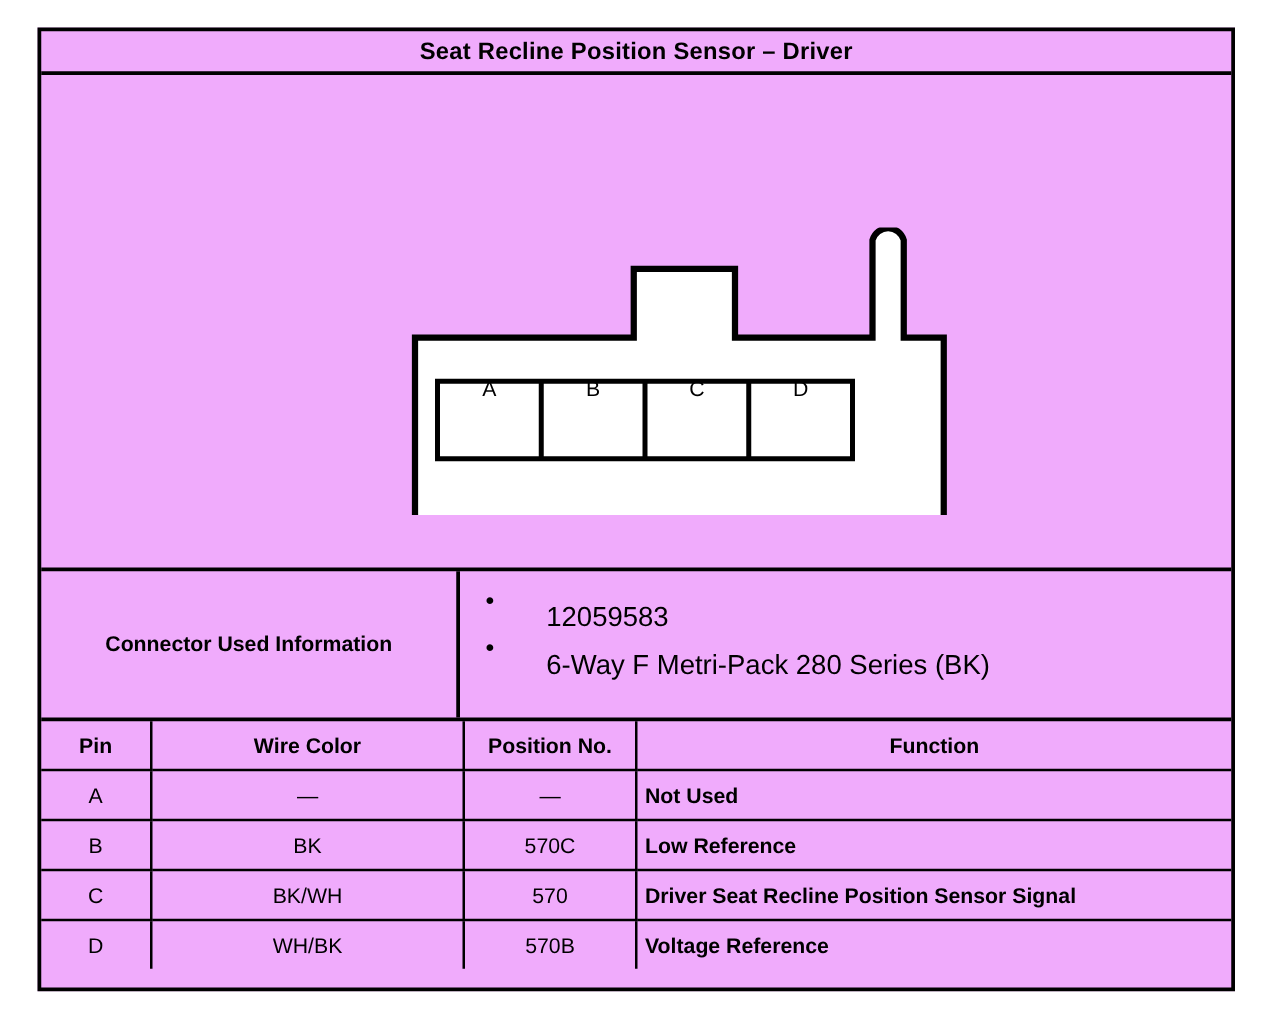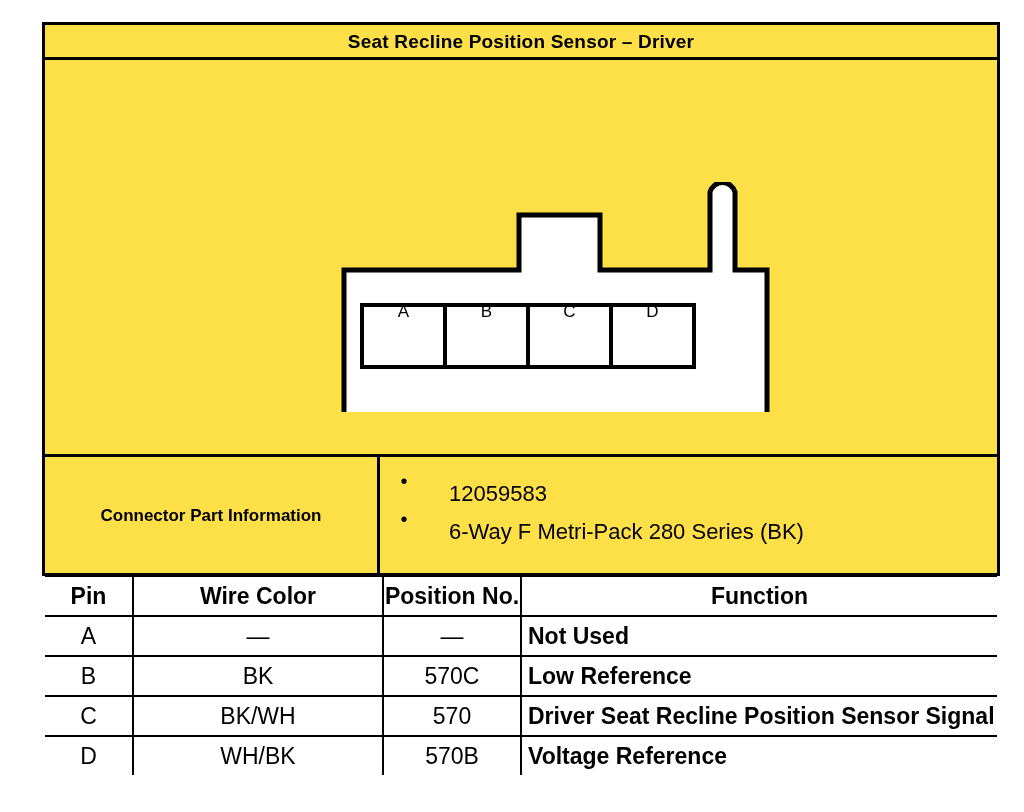--- a/index.html
+++ b/index.html
@@ -10,27 +10,27 @@
   body {
     width: 1024px;
     height: 812px;
     font-family: "Liberation Sans", sans-serif;
     color: #000000;
     overflow: hidden;
   }
 
   #sheet {
     position: absolute;
-    left: 42px;
+    left: 30px;
     top: 22px;
     width: 958px;
-    height: 554px;
+    height: 771px;
     border: 3px solid #000;
     box-sizing: border-box;
-    background: #fde047;
+    background: #f0abfc;
   }
 
   
   .title-row {
     height: 35px;
     border-bottom: 3px solid #000;
     box-sizing: border-box;
     display: flex;
     align-items: center;
     justify-content: center;
@@ -119,21 +119,21 @@
 
   
   .pin-table {
     border-collapse: collapse;
     width: 100%;
     table-layout: fixed;
   }
   .pin-table th, .pin-table td {
     border: 2px solid #000;
     height: 38px;
-    font-size: 23px;
+    font-size: 17px;
     font-weight: normal;
     line-height: 1;
     padding: 0;
   }
   .pin-table th {
     font-weight: bold;
     text-align: center;
   }
   .col-pin   { width: 87px;  text-align: center; }
   .col-wire  { width: 248px; text-align: center; }
@@ -184,21 +184,21 @@
     <div class="cavity-labels">
       <div class="cavity-label">A</div>
       <div class="cavity-label">B</div>
       <div class="cavity-label">C</div>
       <div class="cavity-label">D</div>
     </div>
 
   </div>
 
   <div class="part-info-row">
-    <div class="part-info-label">Connector Part Information</div>
+    <div class="part-info-label">Connector Used Information</div>
     <div class="part-info-values">
       <div class="bullet-line">
         <span class="bullet-dot">•</span>
         <span class="bullet-text">12059583</span>
       </div>
       <div class="bullet-line">
         <span class="bullet-dot">•</span>
         <span class="bullet-text">6-Way F Metri-Pack 280 Series (BK)</span>
       </div>
     </div>

